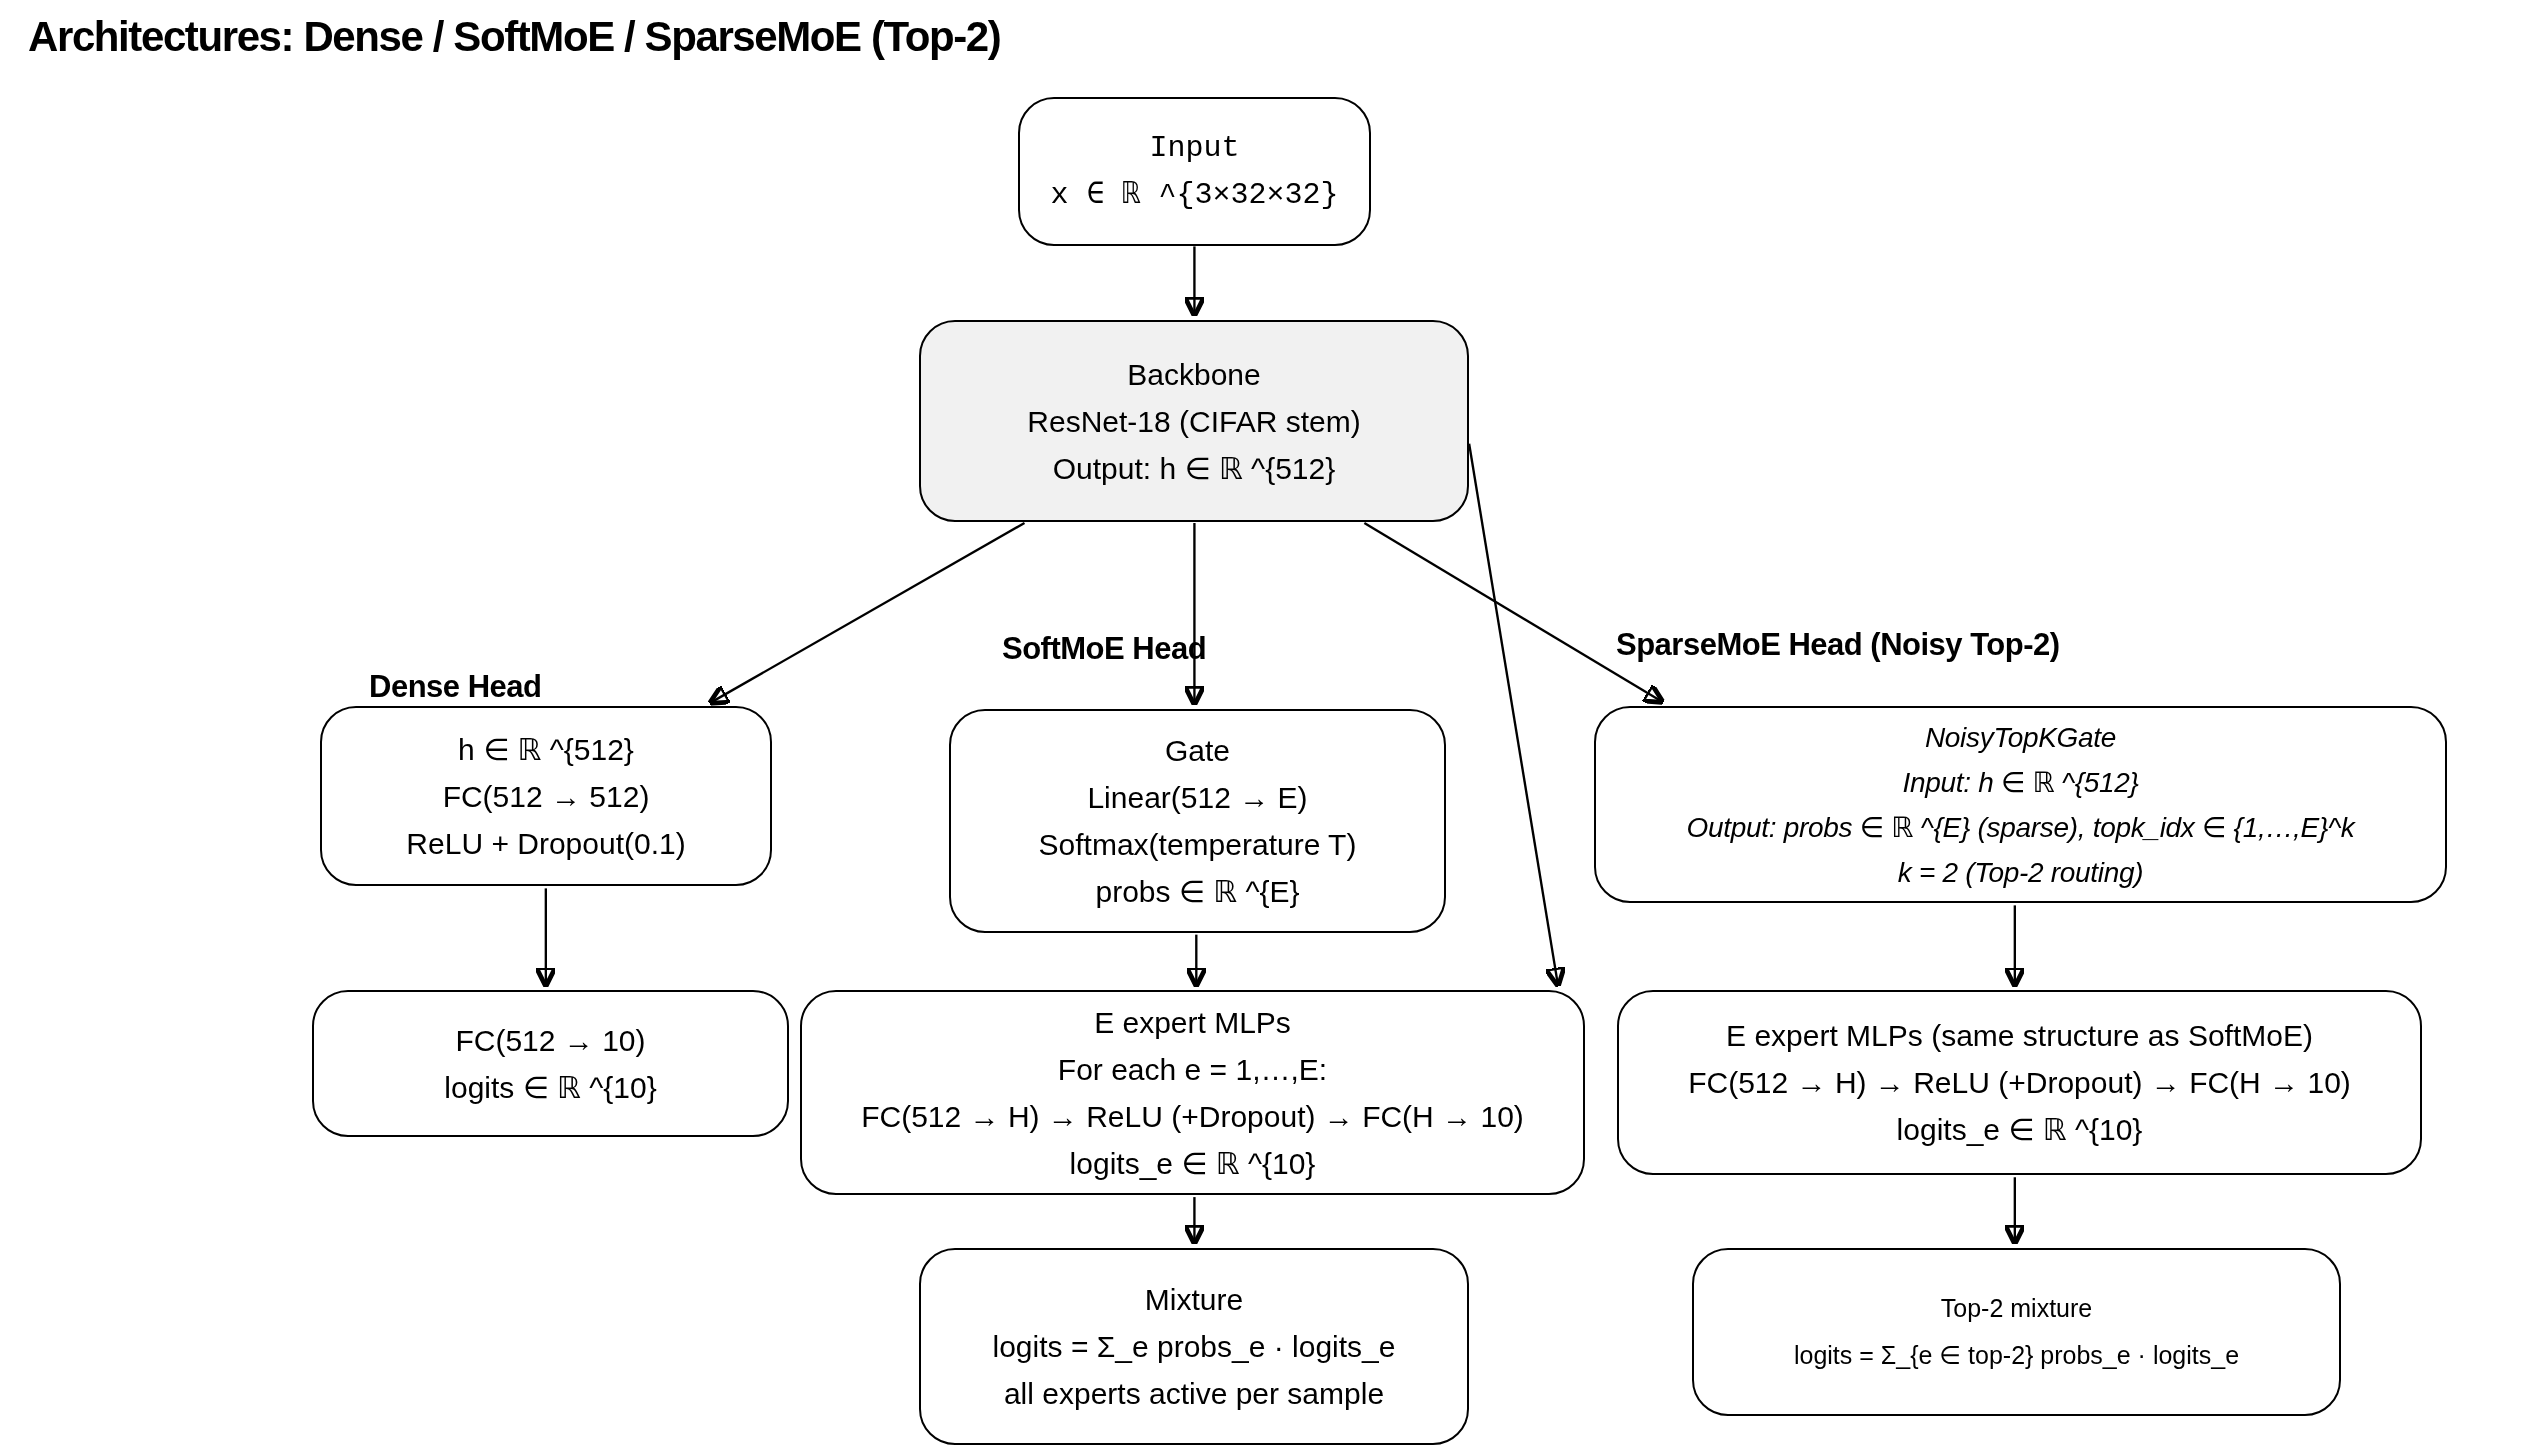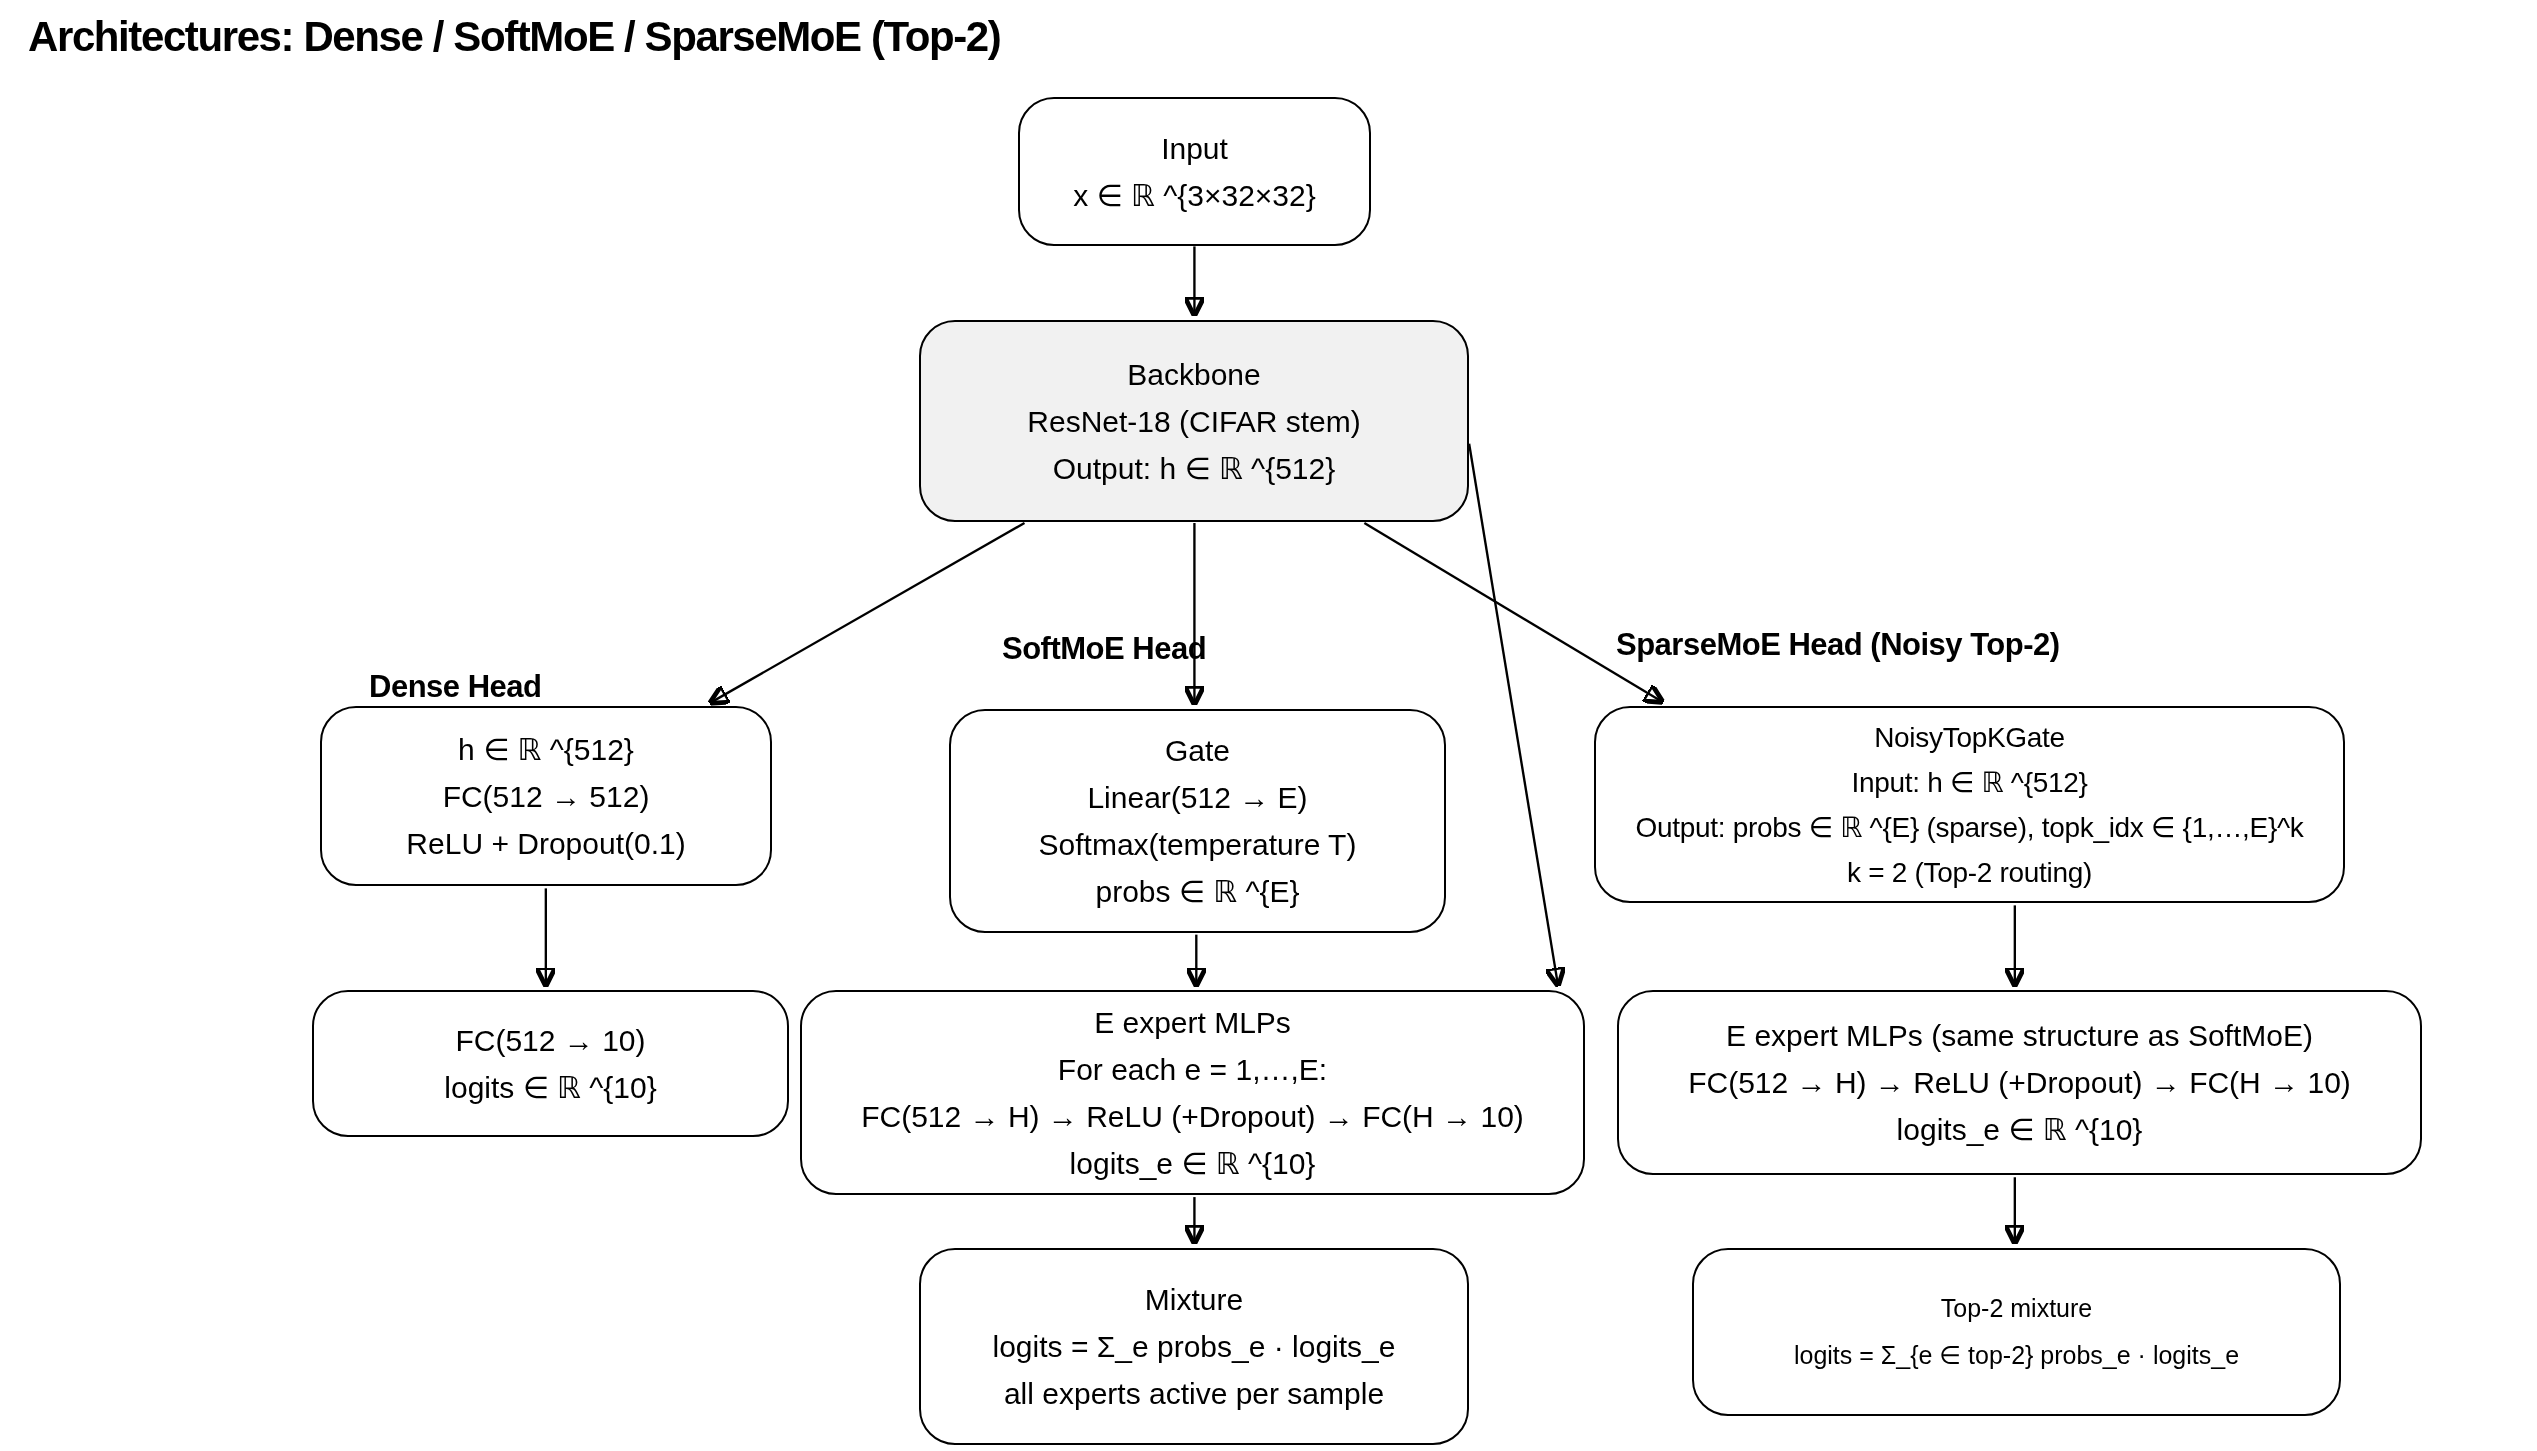--- a/index.html
+++ b/index.html
@@ -50,21 +50,21 @@
     <line x1="1267" y1="990" x2="1267" y2="1043" marker-end="url(#arrow)"></line>
     <line x1="1265" y1="1268" x2="1265" y2="1316" marker-end="url(#arrow)"></line>
     <line x1="2134" y1="959" x2="2134" y2="1043" marker-end="url(#arrow)"></line>
     <line x1="2134" y1="1247" x2="2134" y2="1316" marker-end="url(#arrow)"></line>
   </svg>
 
   <div class="col-label" style="left:369px; top:631px;margin-top:38px;">Dense Head</div>
   <div class="col-label" style="left:1002px; top:631px;">SoftMoE Head</div>
   <div class="col-label" style="left:1616px; top:627px;">SparseMoE Head (Noisy Top-2)</div>
 
-  <div class="box" id="input" style="left:1018px; top:97px; width:353px; height:149px;">
+  <div class="box" id="input" style="left:1018px; top:97px; width:353px; height:149px;font-family:Liberation Mono, monospace;">
     <div class="line">Input</div>
     <div class="line">x ∈ ℝ ^{3×32×32}</div>
   </div>
 
   <div class="box" id="backbone" style="left:919px; top:320px; width:550px; height:202px;">
     <div class="line">Backbone</div>
     <div class="line">ResNet-18 (CIFAR stem)</div>
     <div class="line">Output: h ∈ ℝ ^{512}</div>
   </div>
 
@@ -92,21 +92,21 @@
     <div class="line">FC(512 → H) → ReLU (+Dropout) → FC(H → 10)</div>
     <div class="line">logits_e ∈ ℝ ^{10}</div>
   </div>
 
   <div class="box" id="mixture" style="left:919px; top:1248px; width:550px; height:197px;">
     <div class="line">Mixture</div>
     <div class="line">logits = Σ_e probs_e · logits_e</div>
     <div class="line">all experts active per sample</div>
   </div>
 
-  <div class="box" id="noisy-gate" style="left:1594px; top:706px; width:751px; height:197px;">
+  <div class="box" id="noisy-gate" style="left:1594px; top:706px; width:853px; height:197px;font-style:italic;">
     <div class="line">NoisyTopKGate</div>
     <div class="line">Input: h ∈ ℝ ^{512}</div>
     <div class="line">Output: probs ∈ ℝ ^{E} (sparse), topk_idx ∈ {1,…,E}^k</div>
     <div class="line">k = 2 (Top-2 routing)</div>
   </div>
 
   <div class="box" id="sparse-experts" style="left:1617px; top:990px; width:805px; height:185px;">
     <div class="line">E expert MLPs (same structure as SoftMoE)</div>
     <div class="line">FC(512 → H) → ReLU (+Dropout) → FC(H → 10)</div>
     <div class="line">logits_e ∈ ℝ ^{10}</div>

